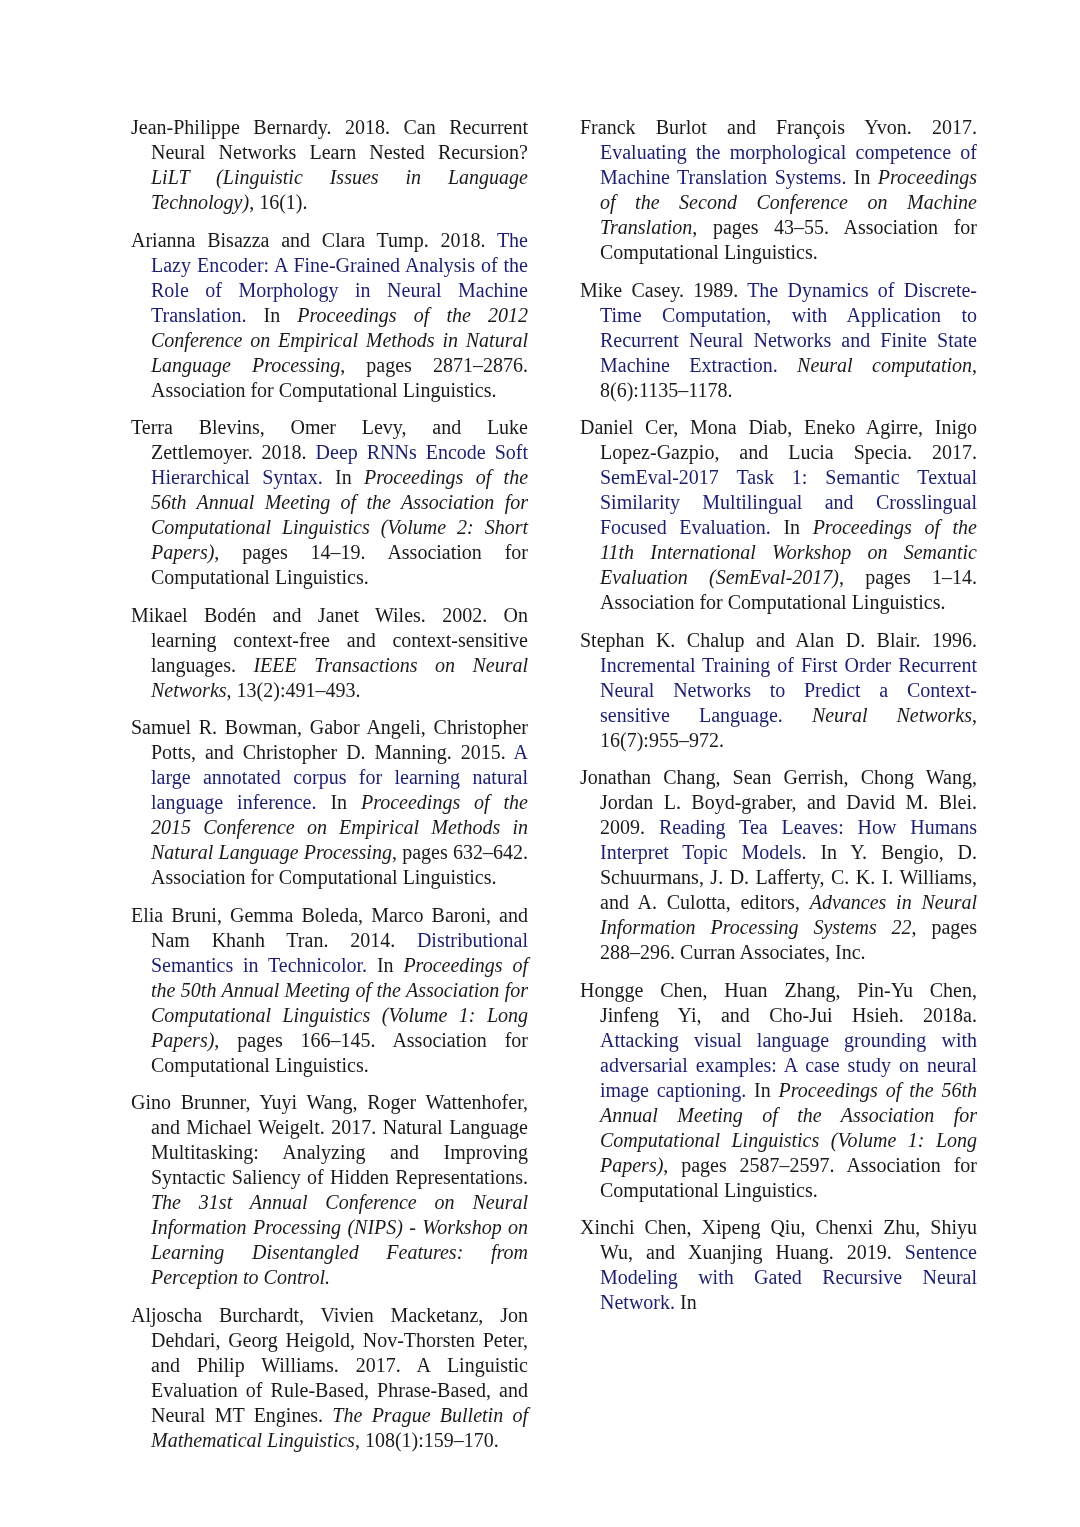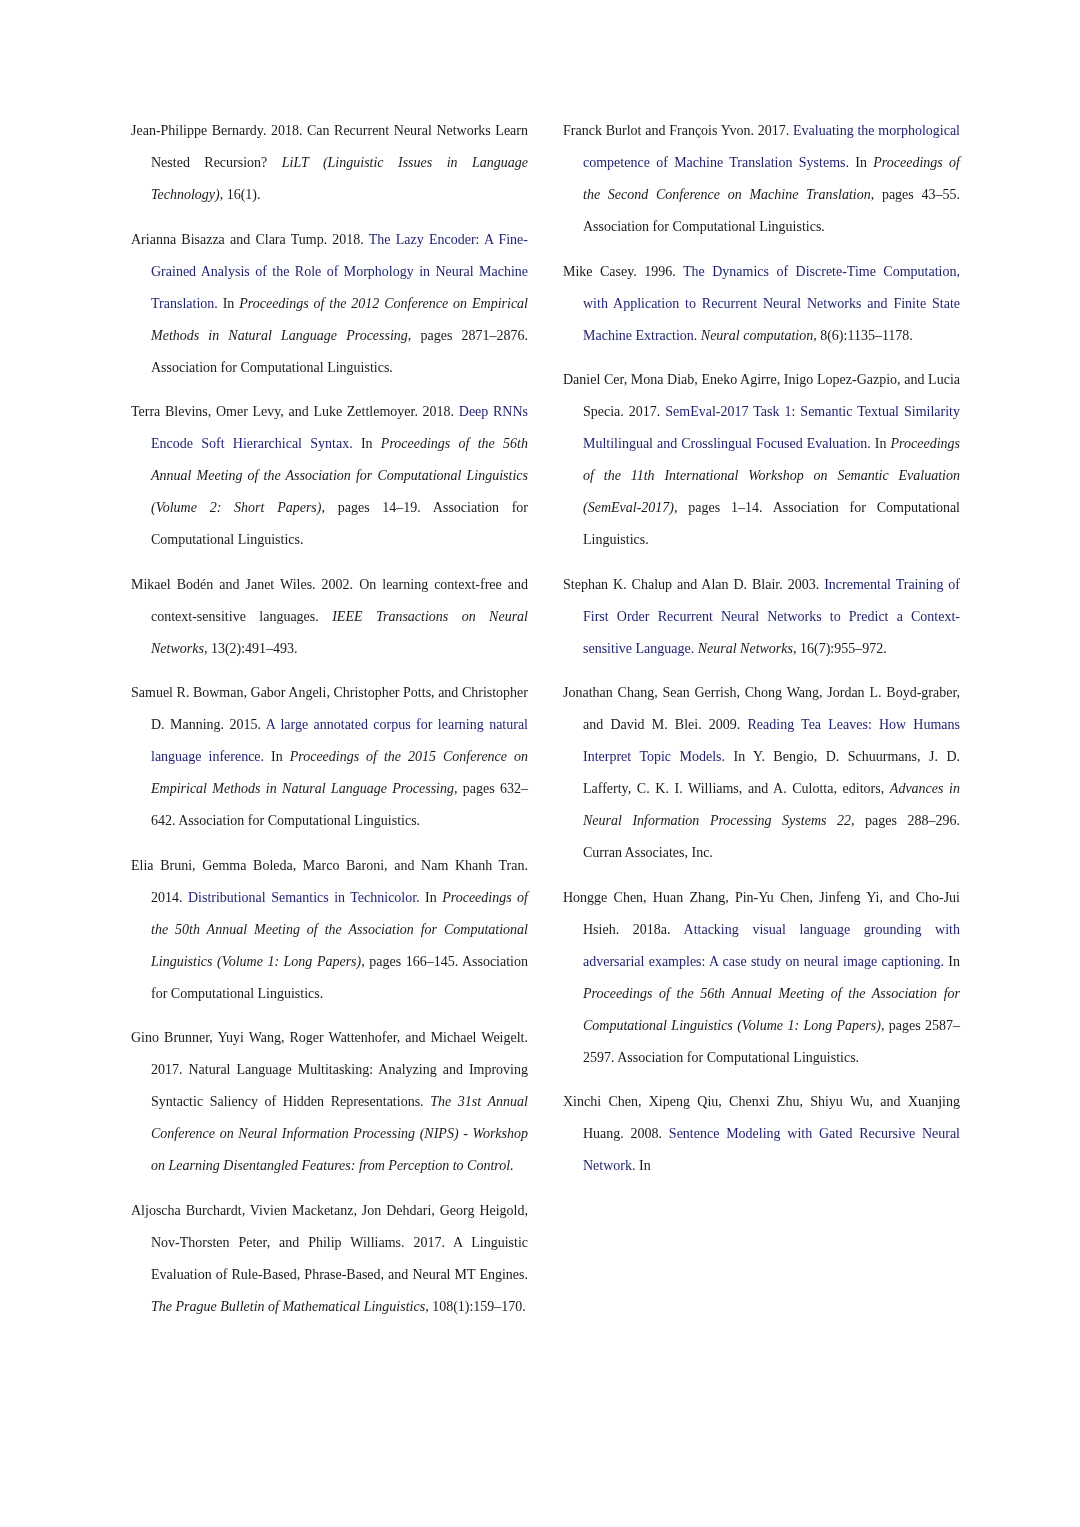--- a/index.html
+++ b/index.html
@@ -4,24 +4,24 @@
 <style>
   html, body { margin: 0; padding: 0; background: #ffffff; }
   body { width: 1080px; height: 1527px; position: relative; overflow: hidden; }
   .page {
     position: absolute; left: 0; top: 0; width: 1080px; height: 1527px;
     background: #ffffff;
   }
   .col {
     position: absolute; top: 115px; width: 397px;
     font-family: "Liberation Serif", "DejaVu Serif", serif;
-    font-size: 14px; line-height: 32px; color: #1a1a1a;
+    font-size: 20px; line-height: 25px; color: #1a1a1a;
   }
   .col.left { left: 131px; }
-  .col.right { left: 563px; }
+  .col.right { left: 580px; }
   .ref {
     text-align: justify; hyphens: manual;
     padding-left: 20px; text-indent: -20px;
     margin: 0 0 12.5px 0;
   }
   .ref .lnk { color: #1c1f6e; text-decoration: none; cursor: pointer; }
   .ref .it { font-style: italic; }
 </style>
 </head>
 <body>
@@ -32,20 +32,20 @@
       <p class="ref"><span>Arianna Bisazza and Clara Tump. 2018. </span><span class="lnk">The Lazy Encoder: A Fine-Grained Analysis of the Role of Morphology in Neural Machine Translation.</span><span> In </span><span class="it">Proceedings of the 2012 Conference on Empirical Methods in Natural Language Processing</span><span>, pages 2871–2876. Association for Computational Linguistics.</span></p>
       <p class="ref"><span>Terra Blevins, Omer Levy, and Luke Zettlemoyer. 2018. </span><span class="lnk">Deep RNNs Encode Soft Hierarchical Syntax.</span><span> In </span><span class="it">Proceedings of the 56th Annual Meeting of the Association for Computational Linguistics (Volume 2: Short Papers)</span><span>, pages 14–19. Association for Computational Linguistics.</span></p>
       <p class="ref"><span>Mikael Bodén and Janet Wiles. 2002. On learning context-free and context-sensitive languages. </span><span class="it">IEEE Transactions on Neural Networks</span><span>, 13(2):491–493.</span></p>
       <p class="ref"><span>Samuel R. Bowman, Gabor Angeli, Christopher Potts, and Christopher D. Manning. 2015. </span><span class="lnk">A large annotated corpus for learning natural language inference.</span><span> In </span><span class="it">Proceedings of the 2015 Conference on Empirical Methods in Natural Language Processing</span><span>, pages 632–642. Association for Computational Linguistics.</span></p>
       <p class="ref"><span>Elia Bruni, Gemma Boleda, Marco Baroni, and Nam Khanh Tran. 2014. </span><span class="lnk">Distributional Semantics in Technicolor.</span><span> In </span><span class="it">Proceedings of the 50th Annual Meeting of the Association for Computational Linguistics (Volume 1: Long Papers)</span><span>, pages 166–145. Association for Computational Linguistics.</span></p>
       <p class="ref"><span>Gino Brunner, Yuyi Wang, Roger Wattenhofer, and Michael Weigelt. 2017. Natural Language Multitasking: Analyzing and Improving Syntactic Saliency of Hidden Representations. </span><span class="it">The 31st Annual Conference on Neural Information Processing (NIPS) - Workshop on Learning Disentangled Features: from Perception to Control.</span></p>
       <p class="ref"><span>Aljoscha Burchardt, Vivien Macketanz, Jon Dehdari, Georg Heigold, Nov-Thorsten Peter, and Philip Williams. 2017. A Linguistic Evaluation of Rule-Based, Phrase-Based, and Neural MT Engines. </span><span class="it">The Prague Bulletin of Mathematical Linguistics</span><span>, 108(1):159–170.</span></p>
     </div>
   <div class="col right">
       <p class="ref"><span>Franck Burlot and François Yvon. 2017. </span><span class="lnk">Evaluating the morphological competence of Machine Translation Systems.</span><span> In </span><span class="it">Proceedings of the Second Conference on Machine Translation</span><span>, pages 43–55. Association for Computational Linguistics.</span></p>
-      <p class="ref"><span>Mike Casey. 1996. </span><span class="lnk">The Dynamics of Discrete-Time Computation, with Application to Recurrent Neural Networks and Finite State Machine Extraction.</span><span> </span><span class="it">Neural computation</span><span>, 8(6):1135–1178.</span></p>
+      <p class="ref"><span>Mike Casey. 1989. </span><span class="lnk">The Dynamics of Discrete-Time Computation, with Application to Recurrent Neural Networks and Finite State Machine Extraction.</span><span> </span><span class="it">Neural computation</span><span>, 8(6):1135–1178.</span></p>
       <p class="ref"><span>Daniel Cer, Mona Diab, Eneko Agirre, Inigo Lopez-Gazpio, and Lucia Specia. 2017. </span><span class="lnk">SemEval-2017 Task 1: Semantic Textual Similarity Multilingual and Crosslingual Focused Evaluation.</span><span> In </span><span class="it">Proceedings of the 11th International Workshop on Semantic Evaluation (SemEval-2017)</span><span>, pages 1–14. Association for Computational Linguistics.</span></p>
-      <p class="ref"><span>Stephan K. Chalup and Alan D. Blair. 2003. </span><span class="lnk">Incremental Training of First Order Recurrent Neural Networks to Predict a Context-sensitive Language.</span><span> </span><span class="it">Neural Networks</span><span>, 16(7):955–972.</span></p>
+      <p class="ref"><span>Stephan K. Chalup and Alan D. Blair. 1996. </span><span class="lnk">Incremental Training of First Order Recurrent Neural Networks to Predict a Context-sensitive Language.</span><span> </span><span class="it">Neural Networks</span><span>, 16(7):955–972.</span></p>
       <p class="ref"><span>Jonathan Chang, Sean Gerrish, Chong Wang, Jordan L. Boyd-graber, and David M. Blei. 2009. </span><span class="lnk">Reading Tea Leaves: How Humans Interpret Topic Models.</span><span> In Y. Bengio, D. Schuurmans, J. D. Lafferty, C. K. I. Williams, and A. Culotta, editors, </span><span class="it">Advances in Neural Information Processing Systems 22</span><span>, pages 288–296. Curran Associates, Inc.</span></p>
       <p class="ref"><span>Hongge Chen, Huan Zhang, Pin-Yu Chen, Jinfeng Yi, and Cho-Jui Hsieh. 2018a. </span><span class="lnk">Attacking visual language grounding with adversarial examples: A case study on neural image captioning.</span><span> In </span><span class="it">Proceedings of the 56th Annual Meeting of the Association for Computational Linguistics (Volume 1: Long Papers)</span><span>, pages 2587–2597. Association for Computational Linguistics.</span></p>
-      <p class="ref"><span>Xinchi Chen, Xipeng Qiu, Chenxi Zhu, Shiyu Wu, and Xuanjing Huang. 2008. </span><span class="lnk">Sentence Modeling with Gated Recursive Neural Network.</span><span> In</span></p>
+      <p class="ref"><span>Xinchi Chen, Xipeng Qiu, Chenxi Zhu, Shiyu Wu, and Xuanjing Huang. 2019. </span><span class="lnk">Sentence Modeling with Gated Recursive Neural Network.</span><span> In</span></p>
     </div>
 </div>
 
 </body></html>

